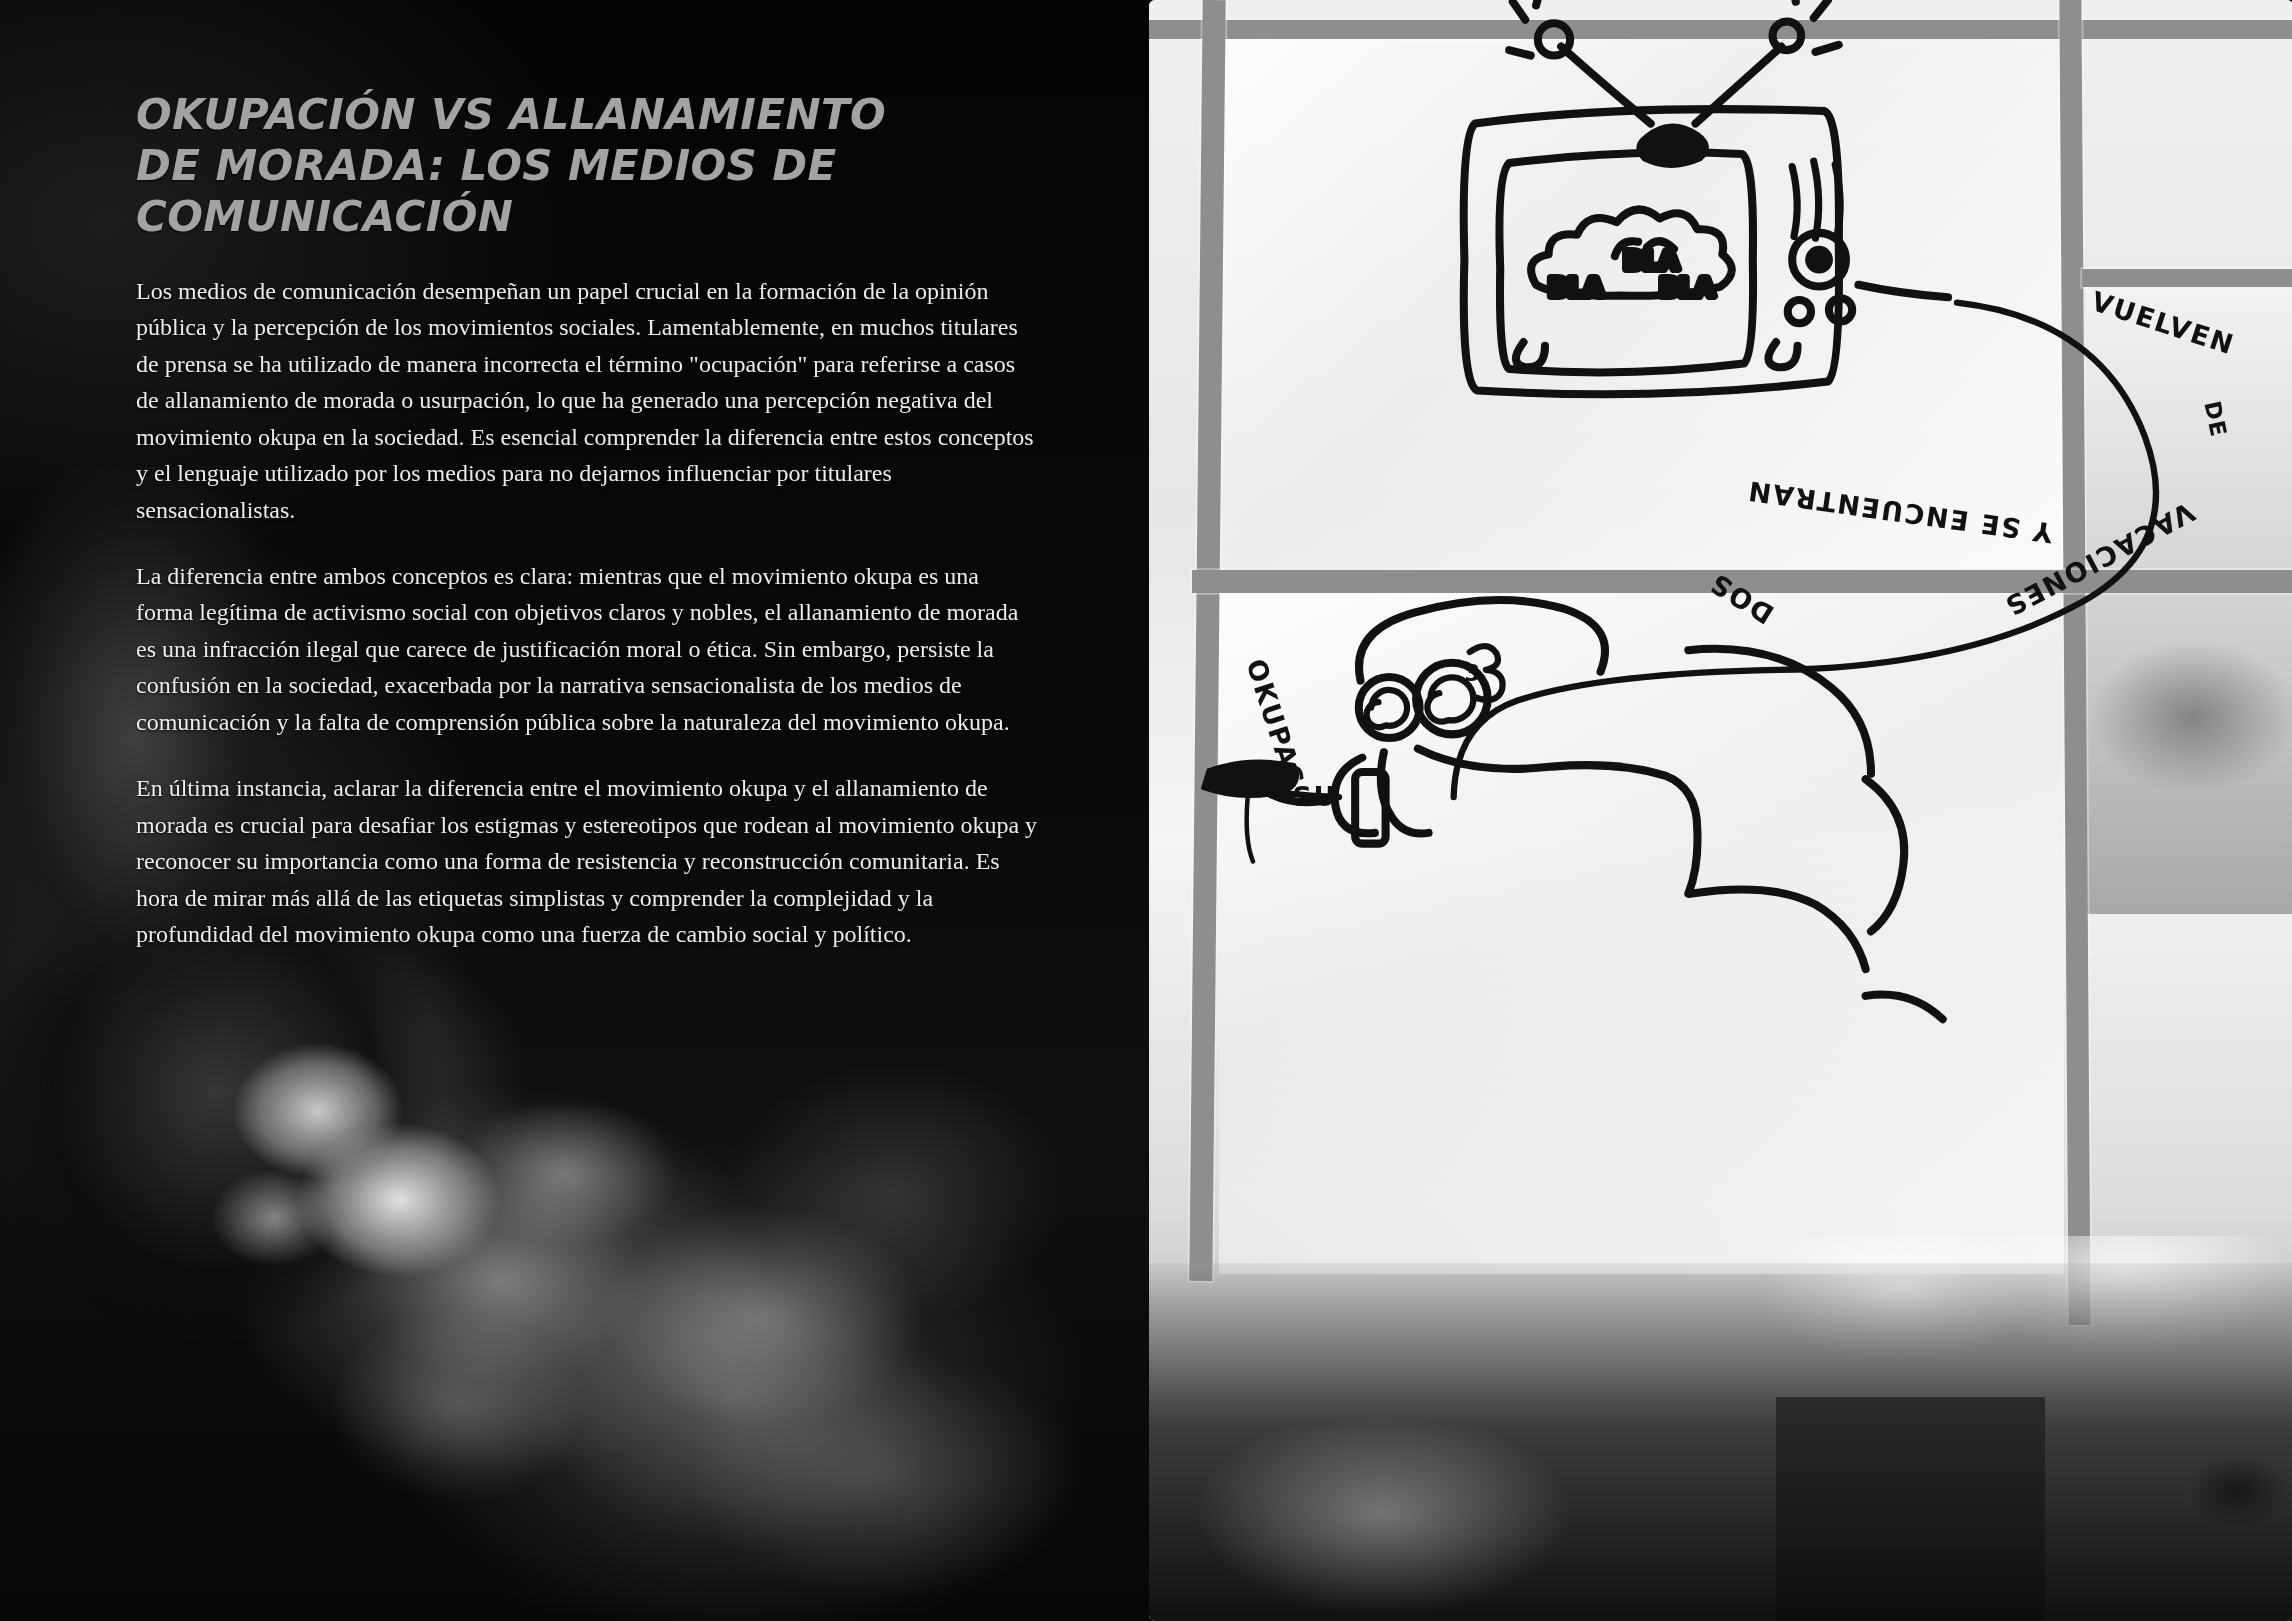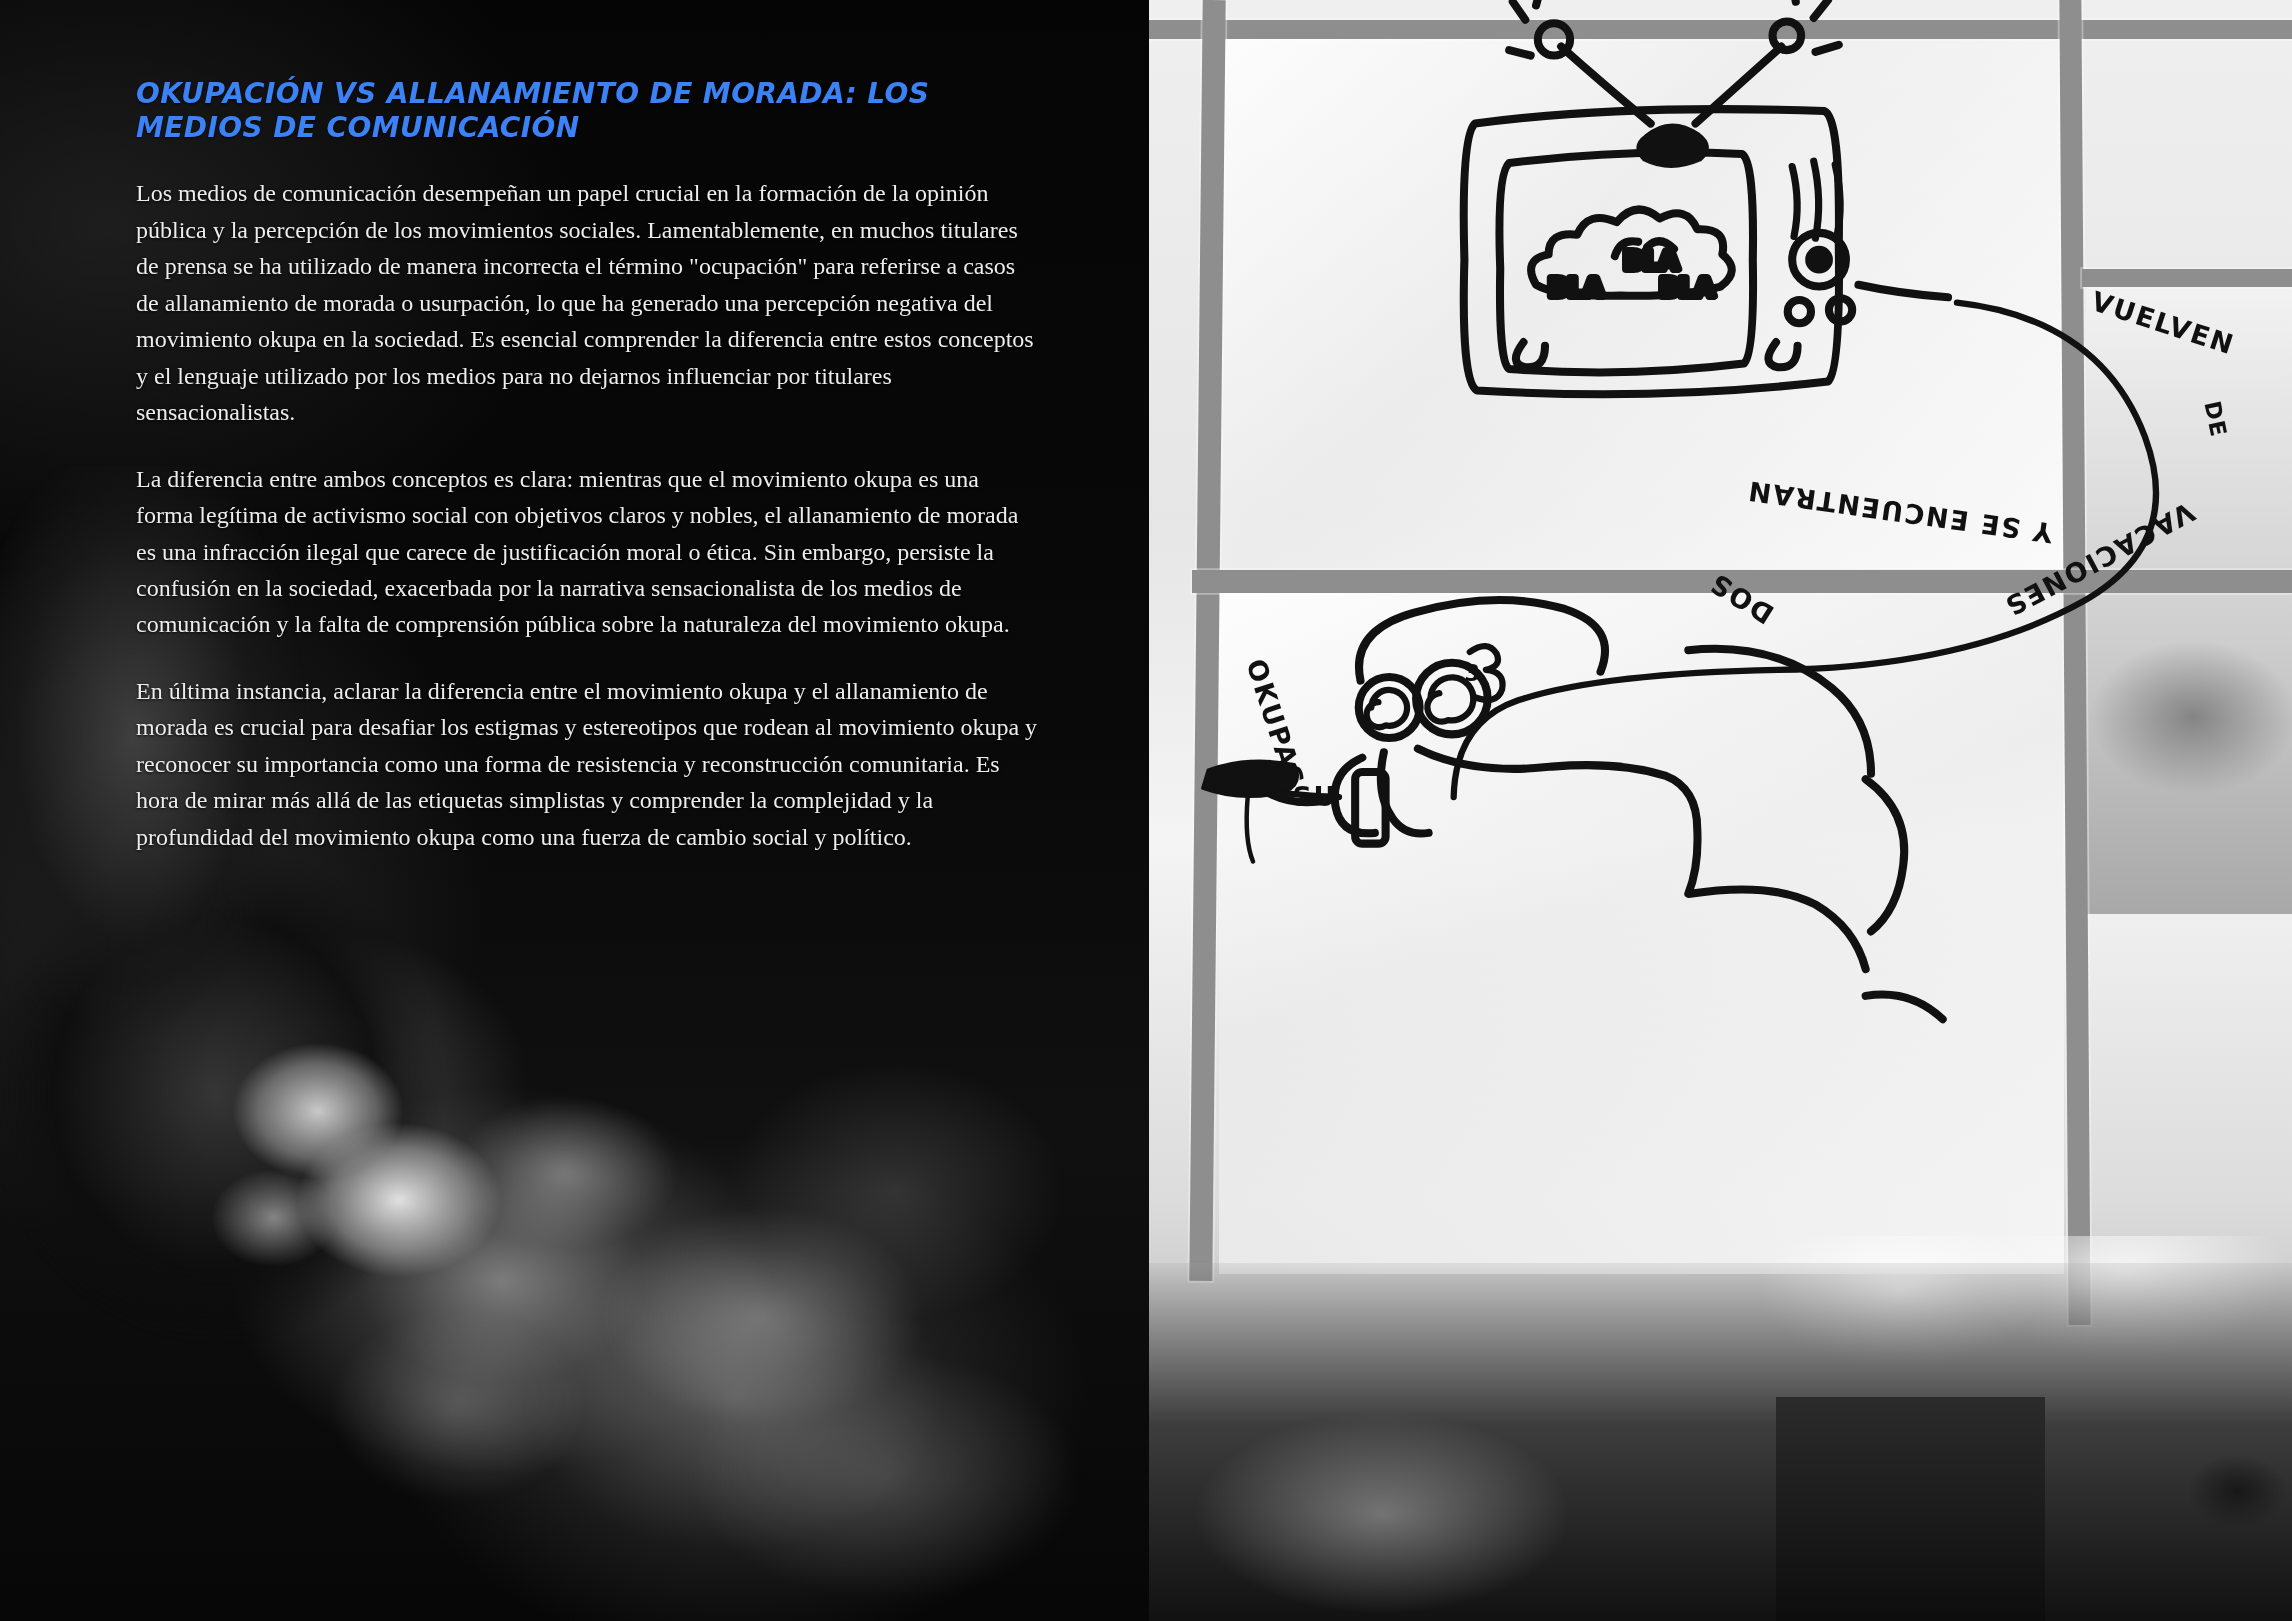--- a/index.html
+++ b/index.html
@@ -82,46 +82,47 @@
     left: 136px;
     top: 73px;
     width: 913px;
     color: #f2f2f2;
     z-index: 5;
   }
   .article-title {
     font-family: "DejaVu Sans", sans-serif;
     font-weight: 700;
     font-style: italic;
-    font-size: 28px;
+    font-size: 42px;
     line-height: 1.22;
     letter-spacing: 0.4px;
     text-transform: uppercase;
-    color: #3b82f6;
-    margin: 4px 0 30px 0;
+    color: #a3a3a3;
+    margin: 16px 0 30px 0;
     max-width: 806px;
     text-shadow: 0 0.9px 1.8px rgba(0,0,0,0.9);
   }
   .article-p {
     font-family: Liberation Serif, serif;
     font-size: 24px;
     line-height: 1.52;
     color: #ededed;
     margin: 0 0 30px 0;
     max-width: 905px;
     text-shadow: 0 0.9px 2.7px rgba(0,0,0,0.95);
   }
 
   
   .page-right {
     position: relative;
     width: 1144px;
     height: 1621px;
     background: #f0abfc;
     overflow: hidden;
+    border-radius: 6px;
   }
   .shop-photo {
     position: absolute;
     inset: 0;
     background:
       linear-gradient(180deg, #efefef 0%, #e6e6e6 32%, #f4f4f4 52%, #dcdcdc 74%, #9a9a9a 100%);
   }
   
   .bar {
     position: absolute;

